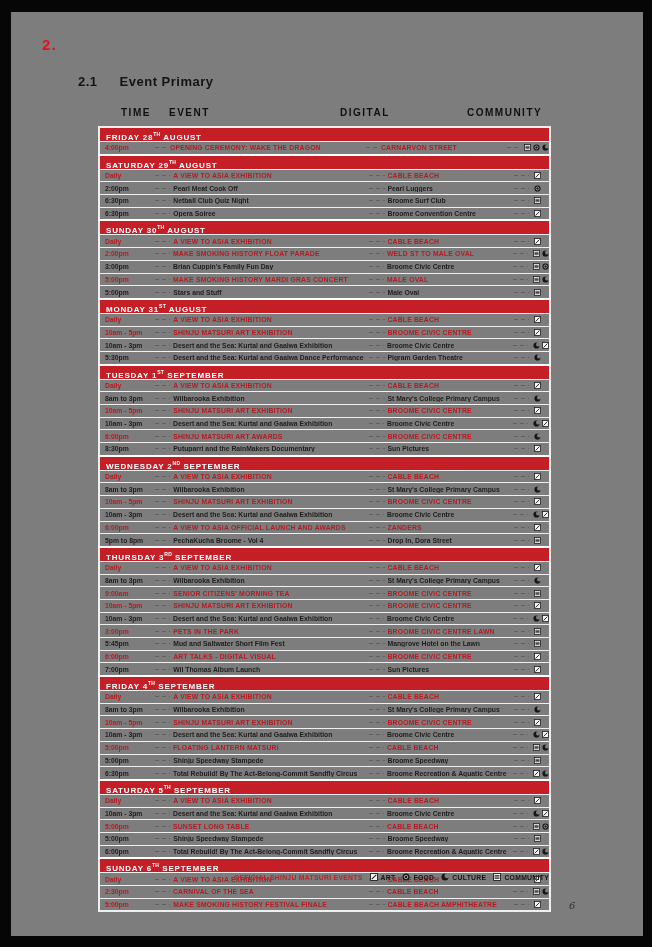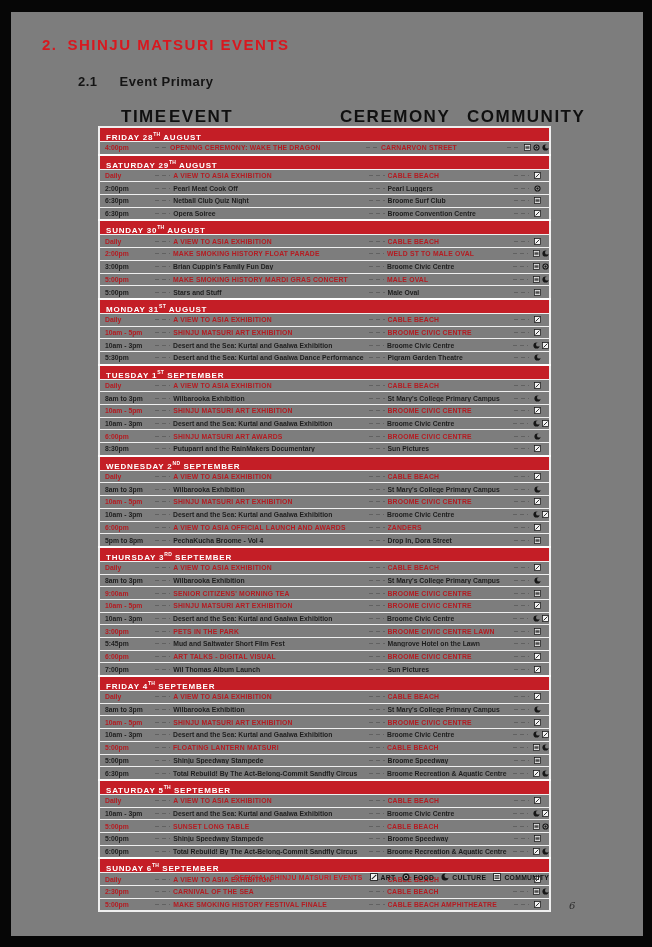--- a/index.html
+++ b/index.html
@@ -22,21 +22,21 @@
   }
   .subsec-title{
     position:absolute;left:67px;top:62px;
     color:#141414;font-size:13px;font-weight:bold;letter-spacing:.5px;
     display:flex;gap:22px;
   }
   
   .col-head{position:absolute;top:95px;left:89px;width:449px;height:16px;}
   .col-head span{
     position:absolute;top:0;
-    color:#101010;font-size:17px;font-weight:bold;letter-spacing:1.5px;
+    color:#101010;font-size:10px;font-weight:bold;letter-spacing:1.5px;
   }
   .ch-time{left:21px;} .ch-event{left:55px;margin-left:14px;} .ch-location{left:240px;} .ch-category{left:367px;}
   
   .sched{
     position:absolute;left:89px;top:116px;width:449px;
   }
   .day{margin-bottom:2px;box-shadow:0 0 0 2px rgba(255,255,255,.88);}
   .day-bar{
     background:#c41e26;color:#ffffff;
     font-size:8px;font-weight:bold;letter-spacing:.8px;
@@ -78,32 +78,31 @@
     font-size:10px;color:#2e2e2e;
   }
 </style>
 </head>
 <body>
 
 <div class="page">
 
   <div class="sec-title">
     <span>2.</span>
-    <span>SHINJU MATSURI EVENTS</span>
   </div>
 
   <div class="subsec-title">
     <span>2.1</span>
     <span>Event Primary</span>
   </div>
 
   <div class="col-head">
     <span class="ch-time">TIME</span>
     <span class="ch-event">EVENT</span>
-    <span class="ch-location">CEREMONY</span>
+    <span class="ch-location">DIGITAL</span>
     <span class="ch-category">COMMUNITY</span>
   </div>
 
   <div class="sched" id="sched">
   <div class="day">
     <div class="day-bar">FRIDAY 28<sup>TH</sup> AUGUST</div>
 
   <div class="row official">
     <span class="c-time">4:00pm</span>
     <span class="fill"></span>

